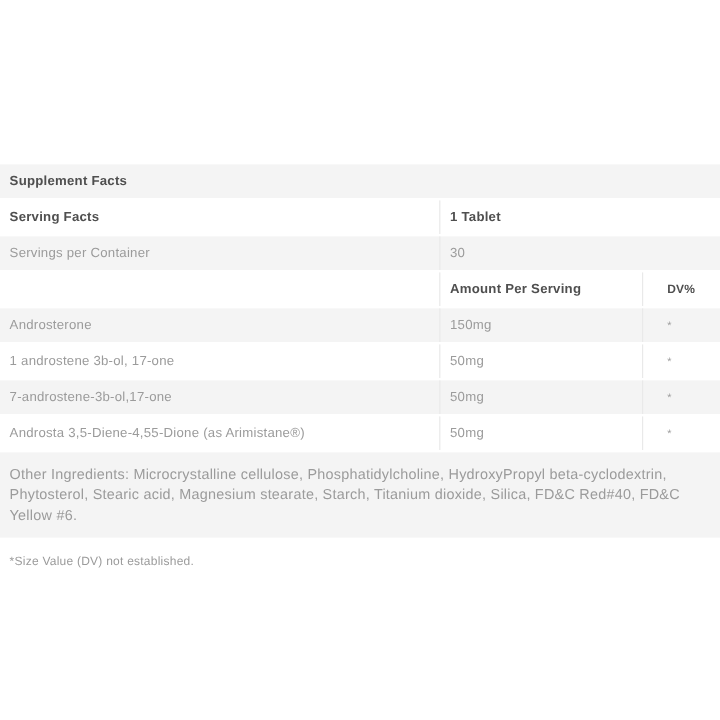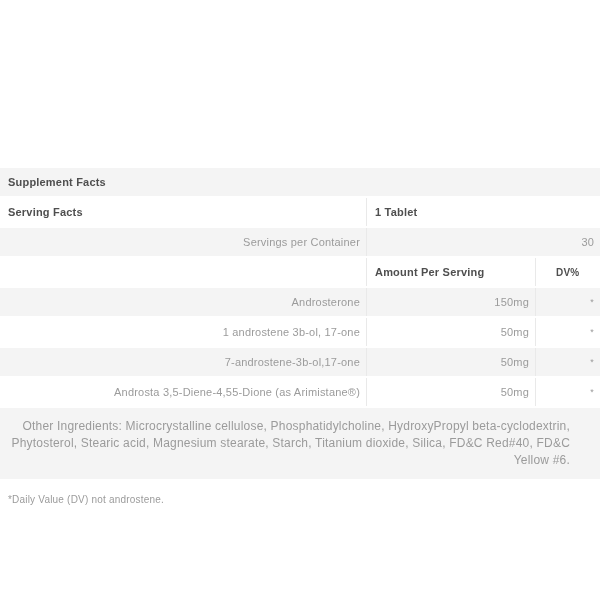--- a/index.html
+++ b/index.html
@@ -8,21 +8,20 @@
     background: #ffffff;
   }
   body {
     width: 600px;
     height: 600px;
     font-family: "Liberation Sans", sans-serif;
     -webkit-font-smoothing: antialiased;
   }
   .facts-wrap {
     padding-top: 135px;
-    margin-top: 31px;
   }
   table.facts {
     width: 600px;
     border-collapse: separate;
     border-spacing: 0 2px;
     table-layout: fixed;
   }
   col.c-name   { width: 366px; }
   col.c-amount { width: 169px; }
   col.c-dv     { width: 65px;  }
@@ -40,21 +39,20 @@
 
   .strong {
     color: #4f4f4f;
     font-weight: bold;
     letter-spacing: .2px;
   }
   .muted {
     color: #9b9b9b;
     font-weight: normal;
     letter-spacing: .2px;
-    text-align: right;
   }
   td.vline { border-left: 1px solid #e9e9e9; }
   td.dvcell { padding-left: 20px; font-size: 10px; }
   td.dvcell.star { font-size: 9px; }
 
   tr.other-row td {
     height: auto;
     padding: 10px 30px 10px 8px;
     white-space: normal;
     line-height: 17px;
@@ -122,14 +120,14 @@
       <td class="muted vline">50mg</td>
       <td class="muted vline dvcell star">*</td>
     </tr>
 
     <tr class="shaded other-row">
       <td colspan="3" class="muted">Other Ingredients: Microcrystalline cellulose, Phosphatidylcholine, HydroxyPropyl beta-cyclodextrin, Phytosterol, Stearic acid, Magnesium stearate, Starch, Titanium dioxide, Silica, FD&amp;C Red#40, FD&amp;C Yellow #6.</td>
     </tr>
   </tbody>
     </table>
 
-  <div class="footnote">*Daily Value (DV) not androstene.</div>
+  <div class="footnote">*Size Value (DV) not established.</div>
 </div>
 
 </body></html>

